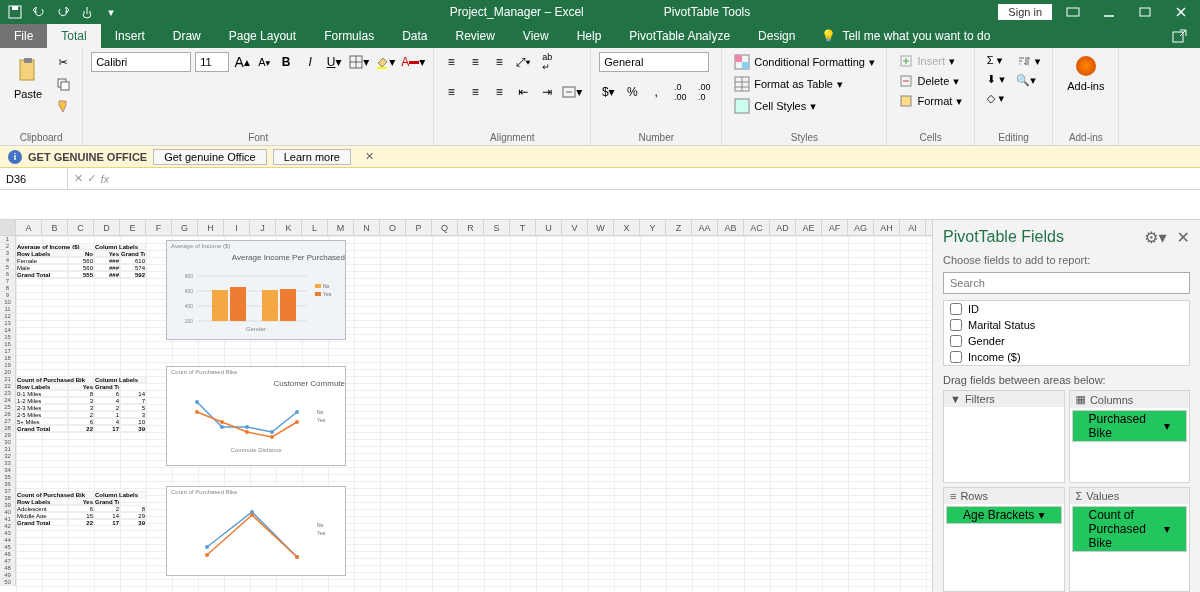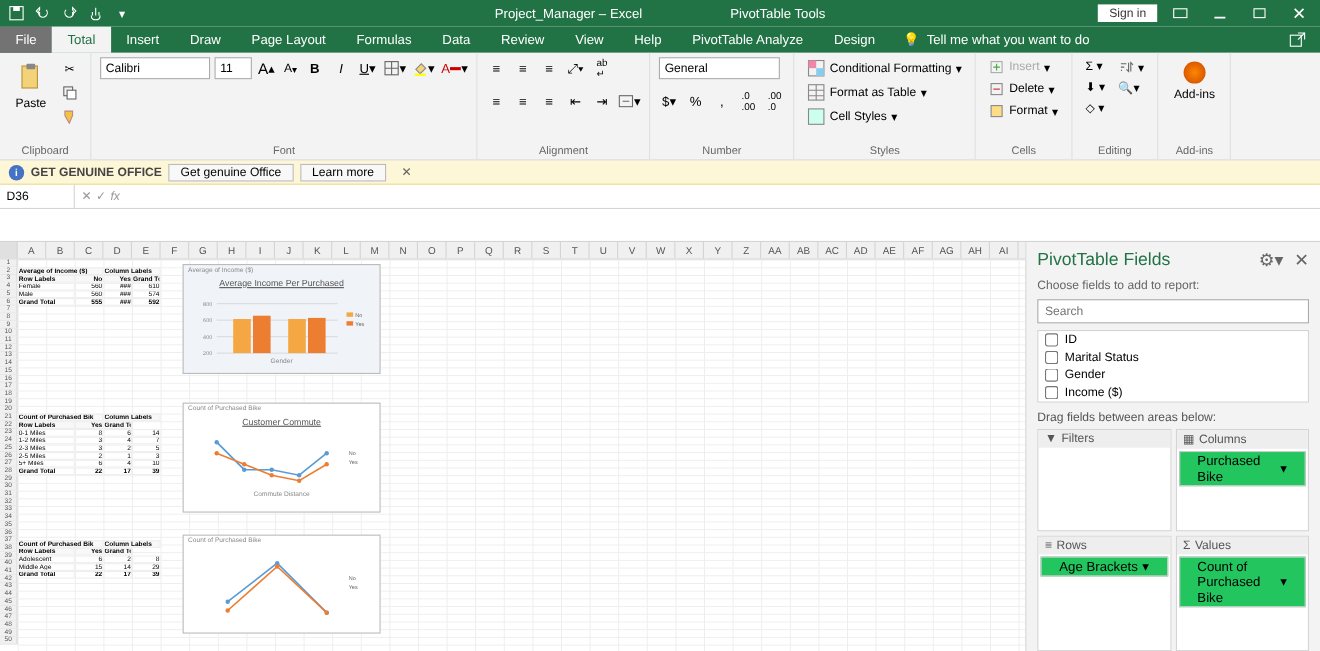--- a/index.html
+++ b/index.html
@@ -69,21 +69,21 @@
 .gridbg { position: absolute; inset: 0; background-image: linear-gradient(#eee 1px, transparent 1px), linear-gradient(90deg, #eee 1px, transparent 1px); background-size: 26px 7px; }
 
 .pivot-mini { position: absolute; font-size: 6px; line-height: 7px; }
 .pivot-mini .pr { display: flex; }
 .pivot-mini .pc { width: 26px; height: 7px; border: 0.5px solid #eee; overflow: hidden; white-space: nowrap; background: #fff; }
 .pivot-mini .hdr { font-weight: bold; background: #f8f8f8; }
 .pivot-mini .tot { font-weight: bold; }
 .pivot-mini .num { text-align: right; }
 
 .chart-box { position: absolute; background: #f0f4f8; border: 1px solid #bbb; }
-.chart-title { text-align: center; font-size: 8px; color: #555; padding: 2px 0 4px; text-decoration: underline; }
+.chart-title { text-align: right; font-size: 8px; color: #555; padding: 2px 0 4px; }
 .chart-svg { display: block; }
 
 
 .pane { width: 268px; background: #f3f3f3; border-left: 1px solid #d4d4d4; display: flex; flex-direction: column; font-size: 12px; }
 .pane-hdr { height: 34px; display: flex; align-items: center; padding: 0 10px; color: #217346; font-size: 16px; }
 .pane-hdr .sp { margin-left: auto; display: flex; gap: 10px; color: #666; }
 .pane-sub { padding: 0 10px 6px; color: #666; font-size: 11px; }
 .pane-search { margin: 0 10px 6px; }
 .pane-search input { width: 100%; height: 22px; border: 1px solid #ababab; padding: 0 6px; font-size: 11px; }
 .field-list { margin: 0 10px; border: 1px solid #d4d4d4; background: #fff; max-height: 78px; overflow: auto; }

